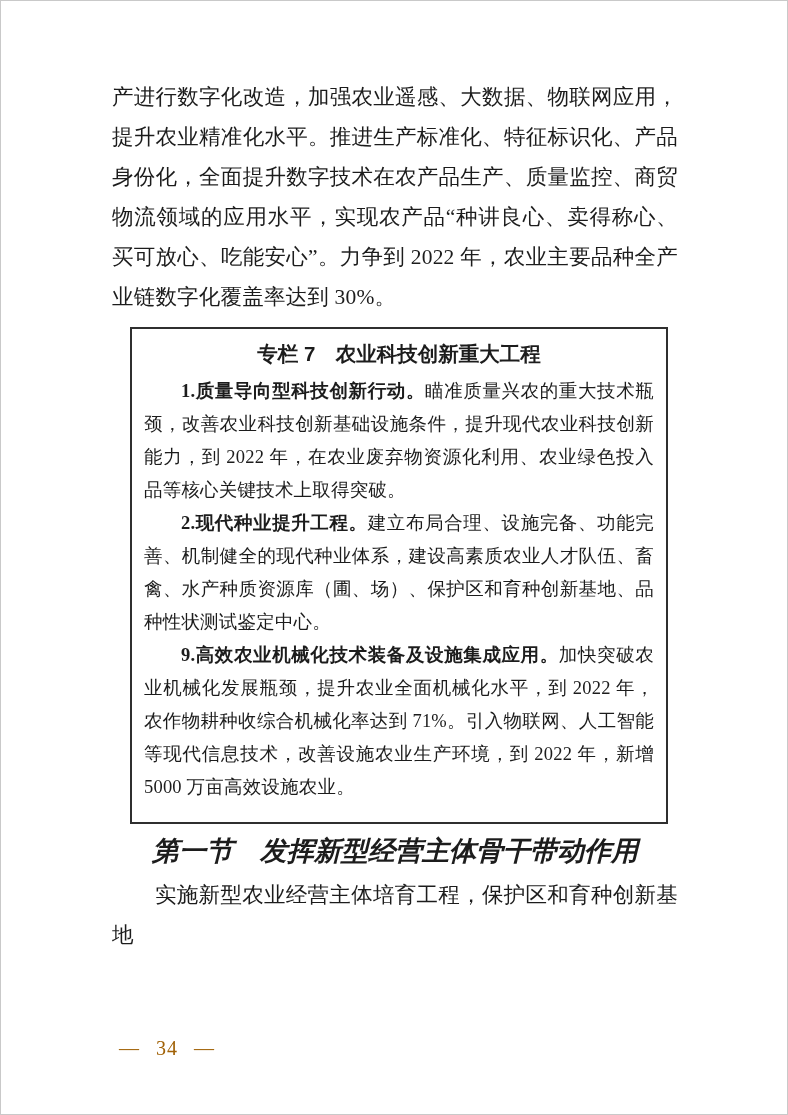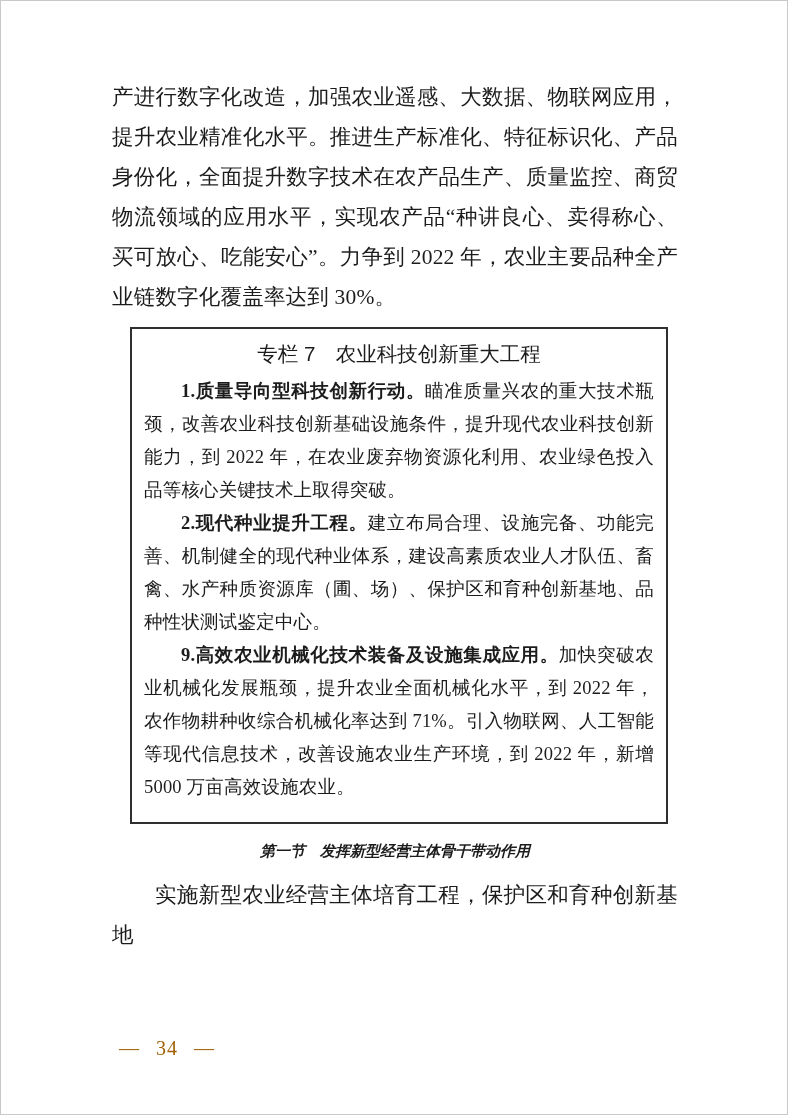--- a/index.html
+++ b/index.html
@@ -31,21 +31,21 @@
     box-sizing: border-box;
     margin: 10px 0 0 18px;
     width: 538px;
     border: 2px solid #2f2f2f;
     padding: 8px 12px 18px 12px;
     background: #ffffff;
   }
   .box-title {
     text-align: center;
     font-family: "Liberation Sans", "DejaVu Sans", sans-serif;
-    font-weight: normal;
+    font-weight: bold;
     font-size: 20.5px;
     line-height: 30px;
     margin: 2px 0 6px 0;
   }
   .box-item {
     margin: 0;
     font-size: 18.5px;
     line-height: 33px;
     text-align: justify;
     text-indent: 2em;
@@ -57,21 +57,21 @@
     font-family: "Liberation Sans", "DejaVu Sans", sans-serif;
     font-weight: bold;
     font-size: 24.5px;
     line-height: 32px;
     margin: 14px 0 0 0;
   }
   .section-heading {
     text-align: center;
     font-weight: bold;
     font-style: italic;
-    font-size: 15px;
+    font-size: 27px;
     line-height: 28px;
     margin: 13px 0 0 0;
   }
   .body-para {
     margin: 10px 0 0 0;
     font-size: 21.5px;
     line-height: 40px;
     text-indent: 2em;
     text-align: justify;
     letter-spacing: 0.2px;

